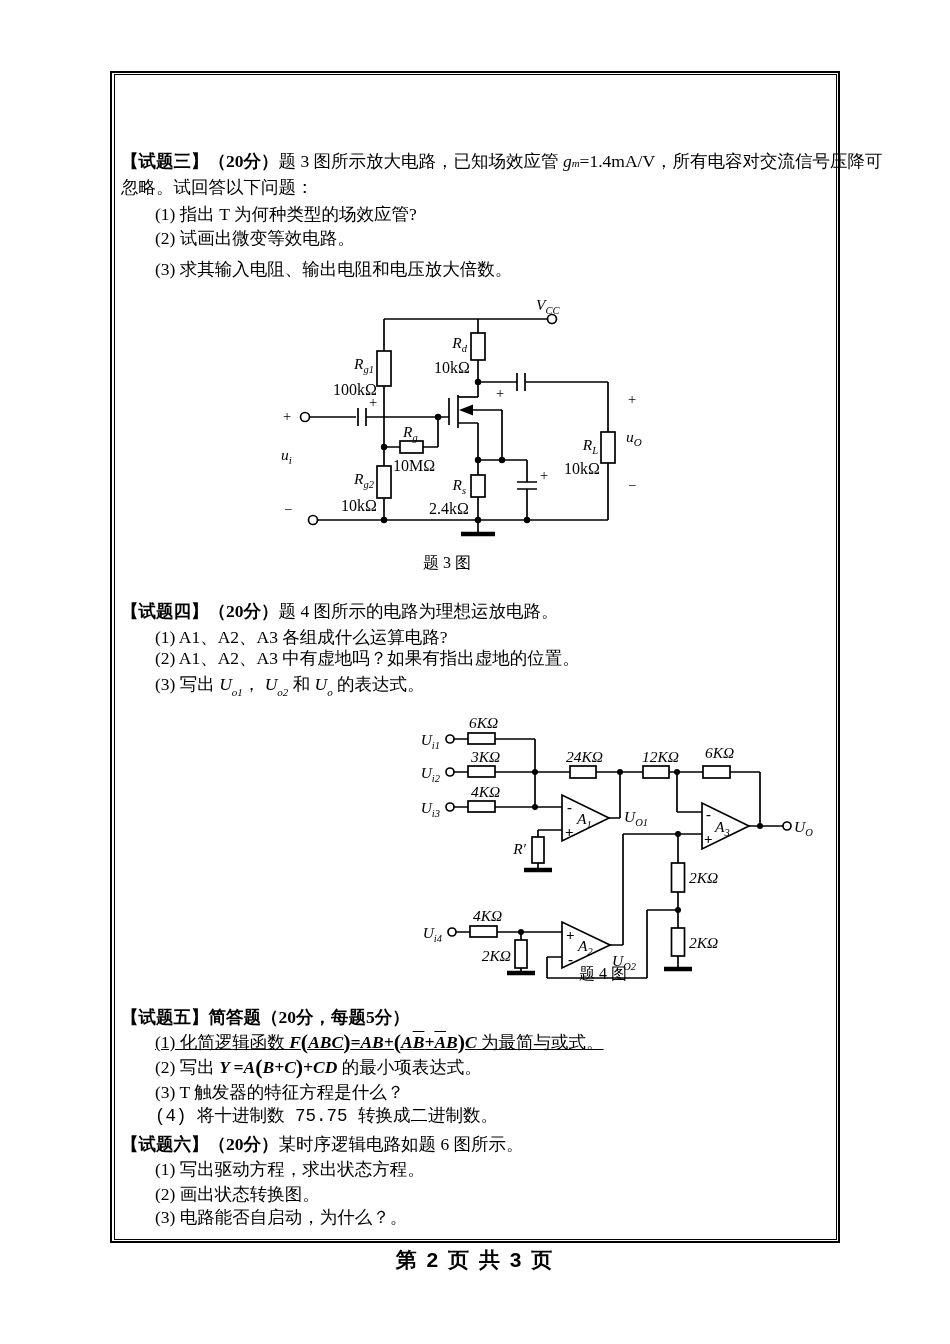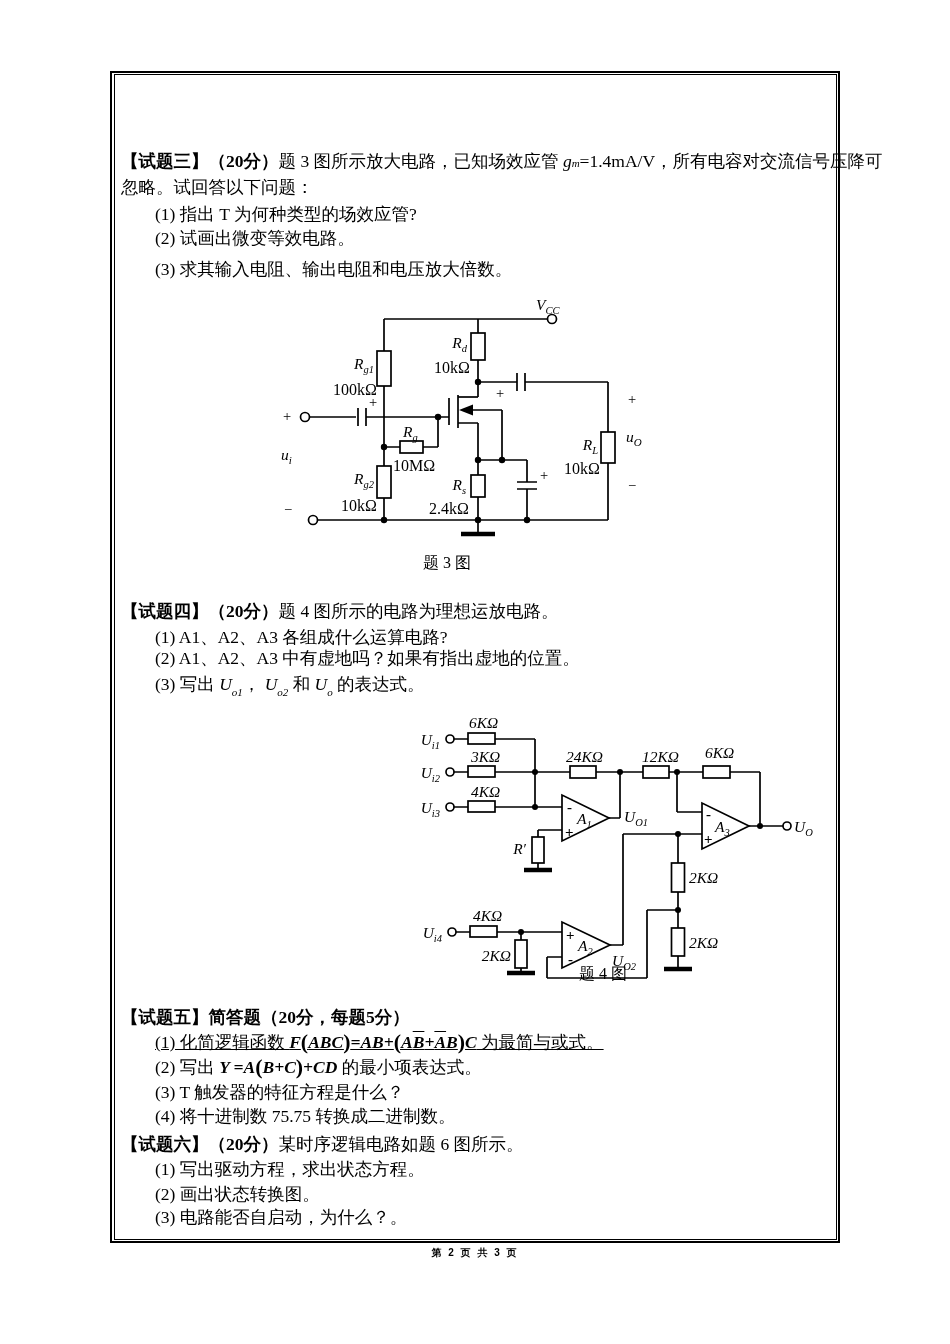--- a/index.html
+++ b/index.html
@@ -14,21 +14,21 @@
   .frame { position:absolute; left:110px; top:71px; width:726px; height:1168px;
            border:2px solid #000; }
   .frame-inner { position:absolute; left:2px; top:1px; right:1px; bottom:1px;
                  border:1px solid #000; }
   .m   { font-family:"Liberation Serif","DejaVu Serif",serif; font-style:italic; font-weight:700; }
   .bp  { font-weight:700; font-size:1.25em; vertical-align:-1px; }
   .ov  { text-decoration:overline; }
   .vsub { font-size:11px; font-style:italic; vertical-align:-6px; }
   .gsub { font-size:11px; font-style:italic; }
   .footer { left:0; width:950px; text-align:center; font-family:"Liberation Sans","DejaVu Sans",sans-serif;
-            font-size:10px; font-weight:700; letter-spacing:2px; }
+            font-size:21px; font-weight:700; letter-spacing:2px; }
   svg { position:absolute; overflow:visible; }
   svg .w  { stroke:#000; stroke-width:1.7; fill:none; }
   svg .cmp{ stroke:#000; stroke-width:1.7; fill:#fff; }
   svg .gnd{ stroke:#000; stroke-width:4.5; fill:none; }
   svg .dot{ fill:#000; stroke:none; }
   svg .term{ stroke:#000; stroke-width:1.7; fill:#fff; }
   svg text { fill:#000; stroke:none; font-family:"Liberation Serif","DejaVu Serif",serif; }
   svg .var { font-style:italic; font-size:15.5px; }
   svg .val { font-style:normal; font-size:16px; }
   svg .vali{ font-style:italic; font-size:15.5px; }
@@ -226,21 +226,21 @@
 </svg>
 
 <div class="abs t hd" style="left:121px; top:1007px;">【试题五】简答题（20分，每题5分）</div>
 <div class="abs t" style="left:155px; top:1032px;text-decoration:underline;">
   <span>(1) 化简逻辑函数 </span><i class="m">F</i><span class="bp">(</span><i class="m">ABC</i><span class="bp">)</span><i class="m">=AB+</i><span class="bp">(</span><i class="m">A</i><i class="m ov">B</i><i class="m">+</i><i class="m ov">A</i><i class="m">B</i><span class="bp">)</span><i class="m">C</i><span> 为最简与或式。</span>
 </div>
 <div class="abs t" style="left:155px; top:1057px;">
   <span>(2) 写出 </span><i class="m">Y =A</i><span class="bp">(</span><i class="m">B+C</i><span class="bp">)</span><i class="m">+CD</i><span> 的最小项表达式。</span>
 </div>
 <div class="abs t" style="left:155px; top:1082px;">(3) T 触发器的特征方程是什么？</div>
-<div class="abs t" style="left:155px; top:1106px;">(4) 将十进制数 75.75 转换成二进制数。</div>
+<div class="abs t" style="left:155px; top:1106px;font-family:Liberation Mono, monospace;">(4) 将十进制数 75.75 转换成二进制数。</div>
 
 <div class="abs t" style="left:121px; top:1134px;text-align:center;">
   <span class="hd">【试题六】（20分）</span><span>某时序逻辑电路如题 6 图所示。</span>
 </div>
 <div class="abs t" style="left:155px; top:1159px;">(1) 写出驱动方程，求出状态方程。</div>
 <div class="abs t" style="left:155px; top:1184px;">(2) 画出状态转换图。</div>
 <div class="abs t" style="left:155px; top:1207px;font-family:Liberation Serif, serif;">(3) 电路能否自启动，为什么？。</div>
 
 <div class="abs footer" style="top:1246px;">第 2 页 共 3 页</div>
 

